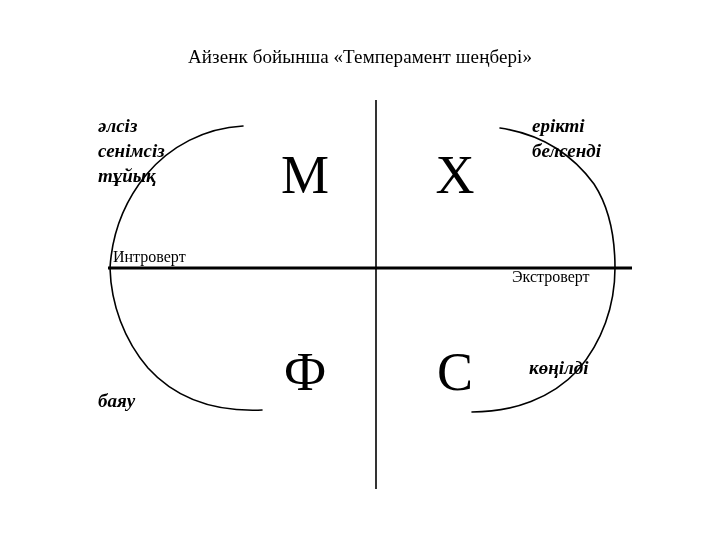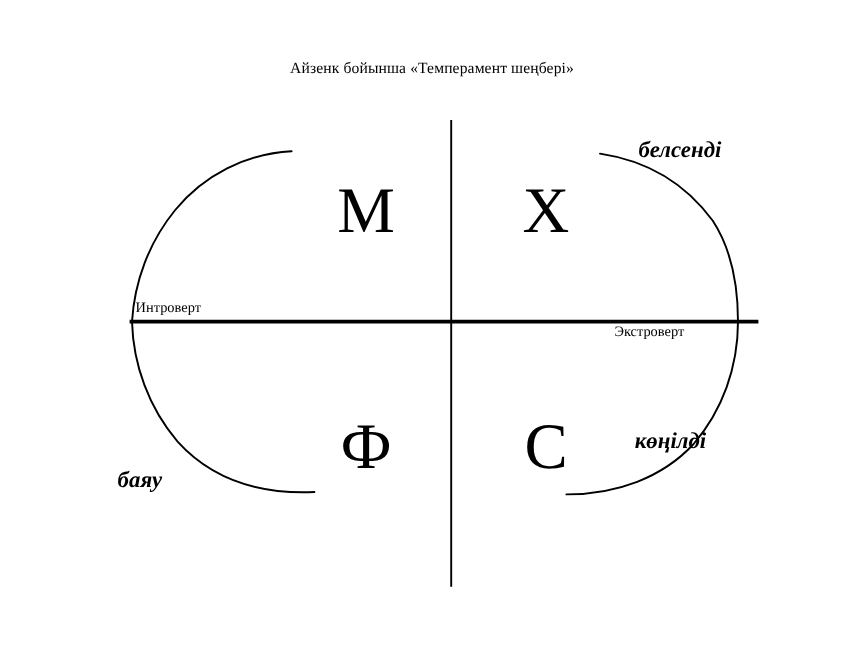--- a/index.html
+++ b/index.html
@@ -24,21 +24,21 @@
   }
 
   
   .title {
     position: absolute;
     left: 0;
     top: 45px;
     width: 720px;
     text-align: center;
     font-family: "Liberation Serif", "DejaVu Serif", serif;
-    font-size: 13px;
+    font-size: 19px;
     line-height: 24px;
     letter-spacing: 0.1px;
     color: #000;
     white-space: nowrap;
   }
 
   
   #geometry {
     position: absolute;
     left: 0; top: 0;
@@ -59,21 +59,21 @@
   }
   .quad-letter.m { left: 270px; top: 148px; }
   .quad-letter.x { left: 420px; top: 148px; }
   .quad-letter.f { left: 270px; top: 345px; }
   .quad-letter.c { left: 420px; top: 345px; }
 
   
   .axis-label {
     position: absolute;
     font-family: "Liberation Serif", "DejaVu Serif", serif;
-    font-size: 12px;
+    font-size: 16px;
     line-height: 17px;
     color: #000;
     white-space: nowrap;
   }
   .axis-label.introvert { left: 113px; top: 248px; }
   .axis-label.extrovert { left: 512px; top: 248px; margin-top: 20px; }
 
   
   .traits {
     position: absolute;
@@ -115,22 +115,28 @@
   </svg>
 
   <div class="quad-letter m">М</div>
   <div class="quad-letter x">Х</div>
   <div class="quad-letter f">Ф</div>
   <div class="quad-letter c">С</div>
 
   <div class="axis-label introvert">Интроверт</div>
   <div class="axis-label extrovert">Экстроверт</div>
 
+  <div class="traits tl">
+    <span class="line">әлсіз</span>
+    <span class="line">сенімсіз</span>
+    <span class="line">тұйық</span>
+  </div>
 
   <div class="traits tr">
+    <span class="line">ерікті</span>
     <span class="line">белсенді</span>
   </div>
 
   <div class="traits bl">
     <span class="line">баяу</span>
   </div>
 
   <div class="traits br">
     <span class="line">көңілді</span>
   </div>

